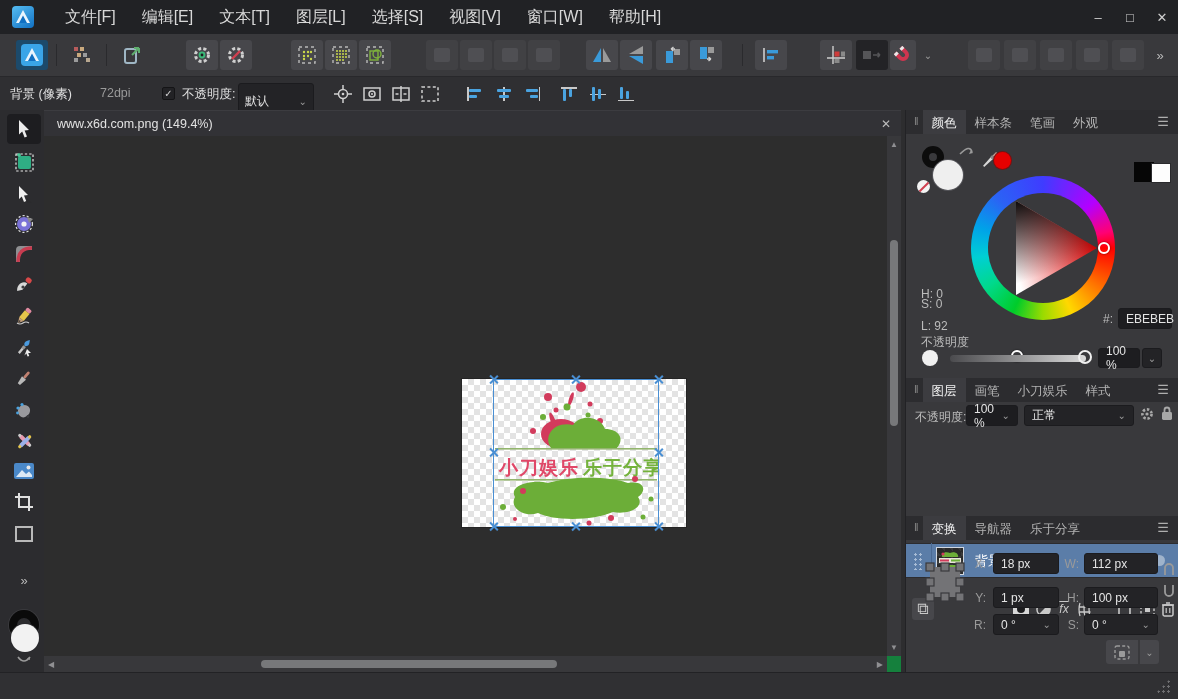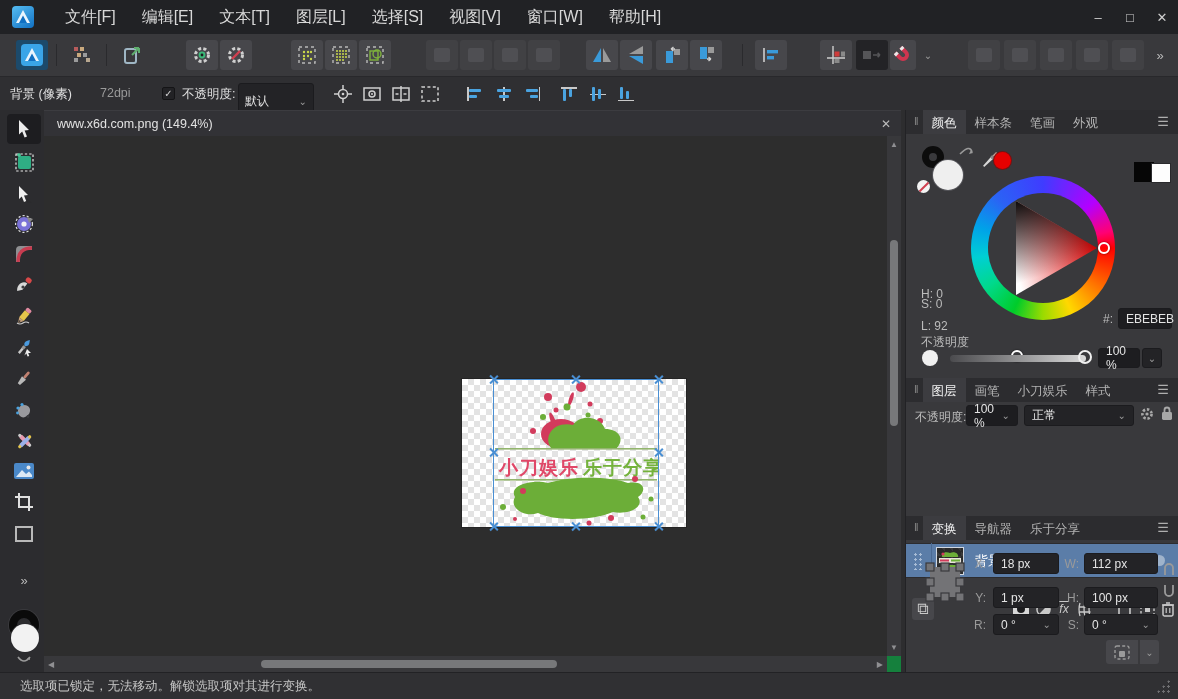--- a/index.html
+++ b/index.html
@@ -853,15 +853,14 @@
         <rect x="1" y="1" width="14" height="13" rx="2" fill="none" stroke="#9a9a9a" stroke-width="1.4" stroke-dasharray="3 2.2"></rect>
         <rect x="5" y="6" width="6" height="6" rx="1" fill="#9a9a9a"></rect>
       </svg>
   </div>
   <div style="position:absolute;left:233px;top:530px;width:20px;height:24px;background:#47474b;border-radius:0 3px 3px 0;border-left:1px solid #39393c;display:flex;align-items:center;justify-content:center">
     <span class="dd-chev" style="margin:0">⌄</span>
   </div>
 </div>
 
 <div id="statusbar">
-  <span class="msg">选取项已锁定，无法移动。解锁选取项对其进行变换。</span>
   <div id="grip"></div>
 </div>
 
 </body></html>

